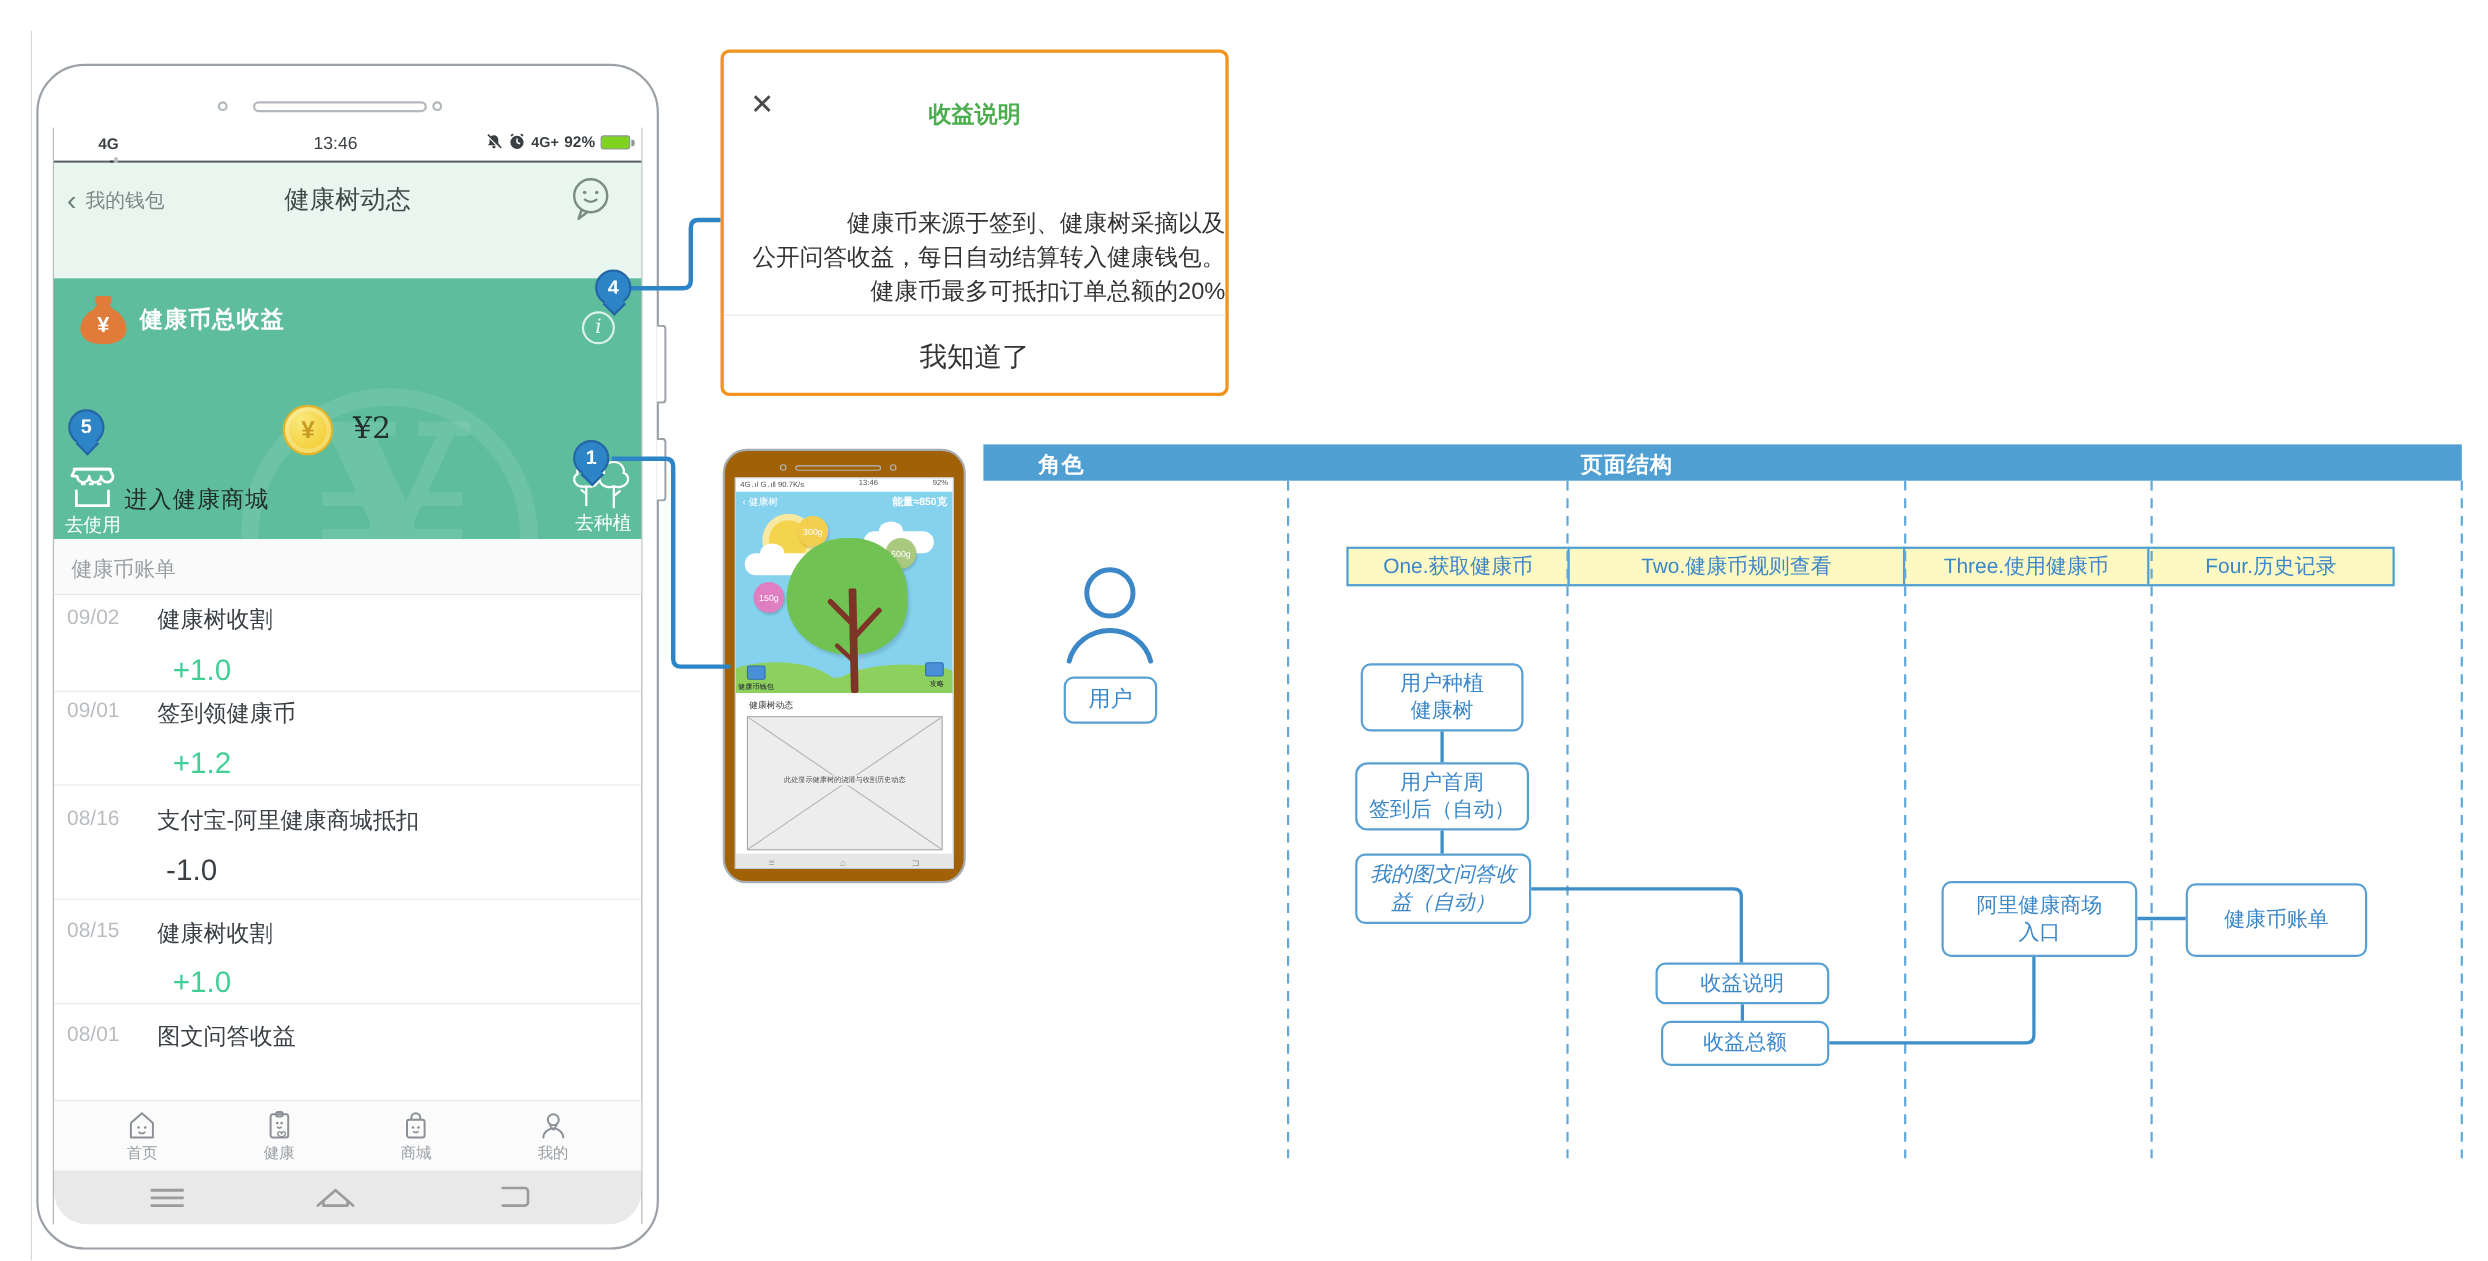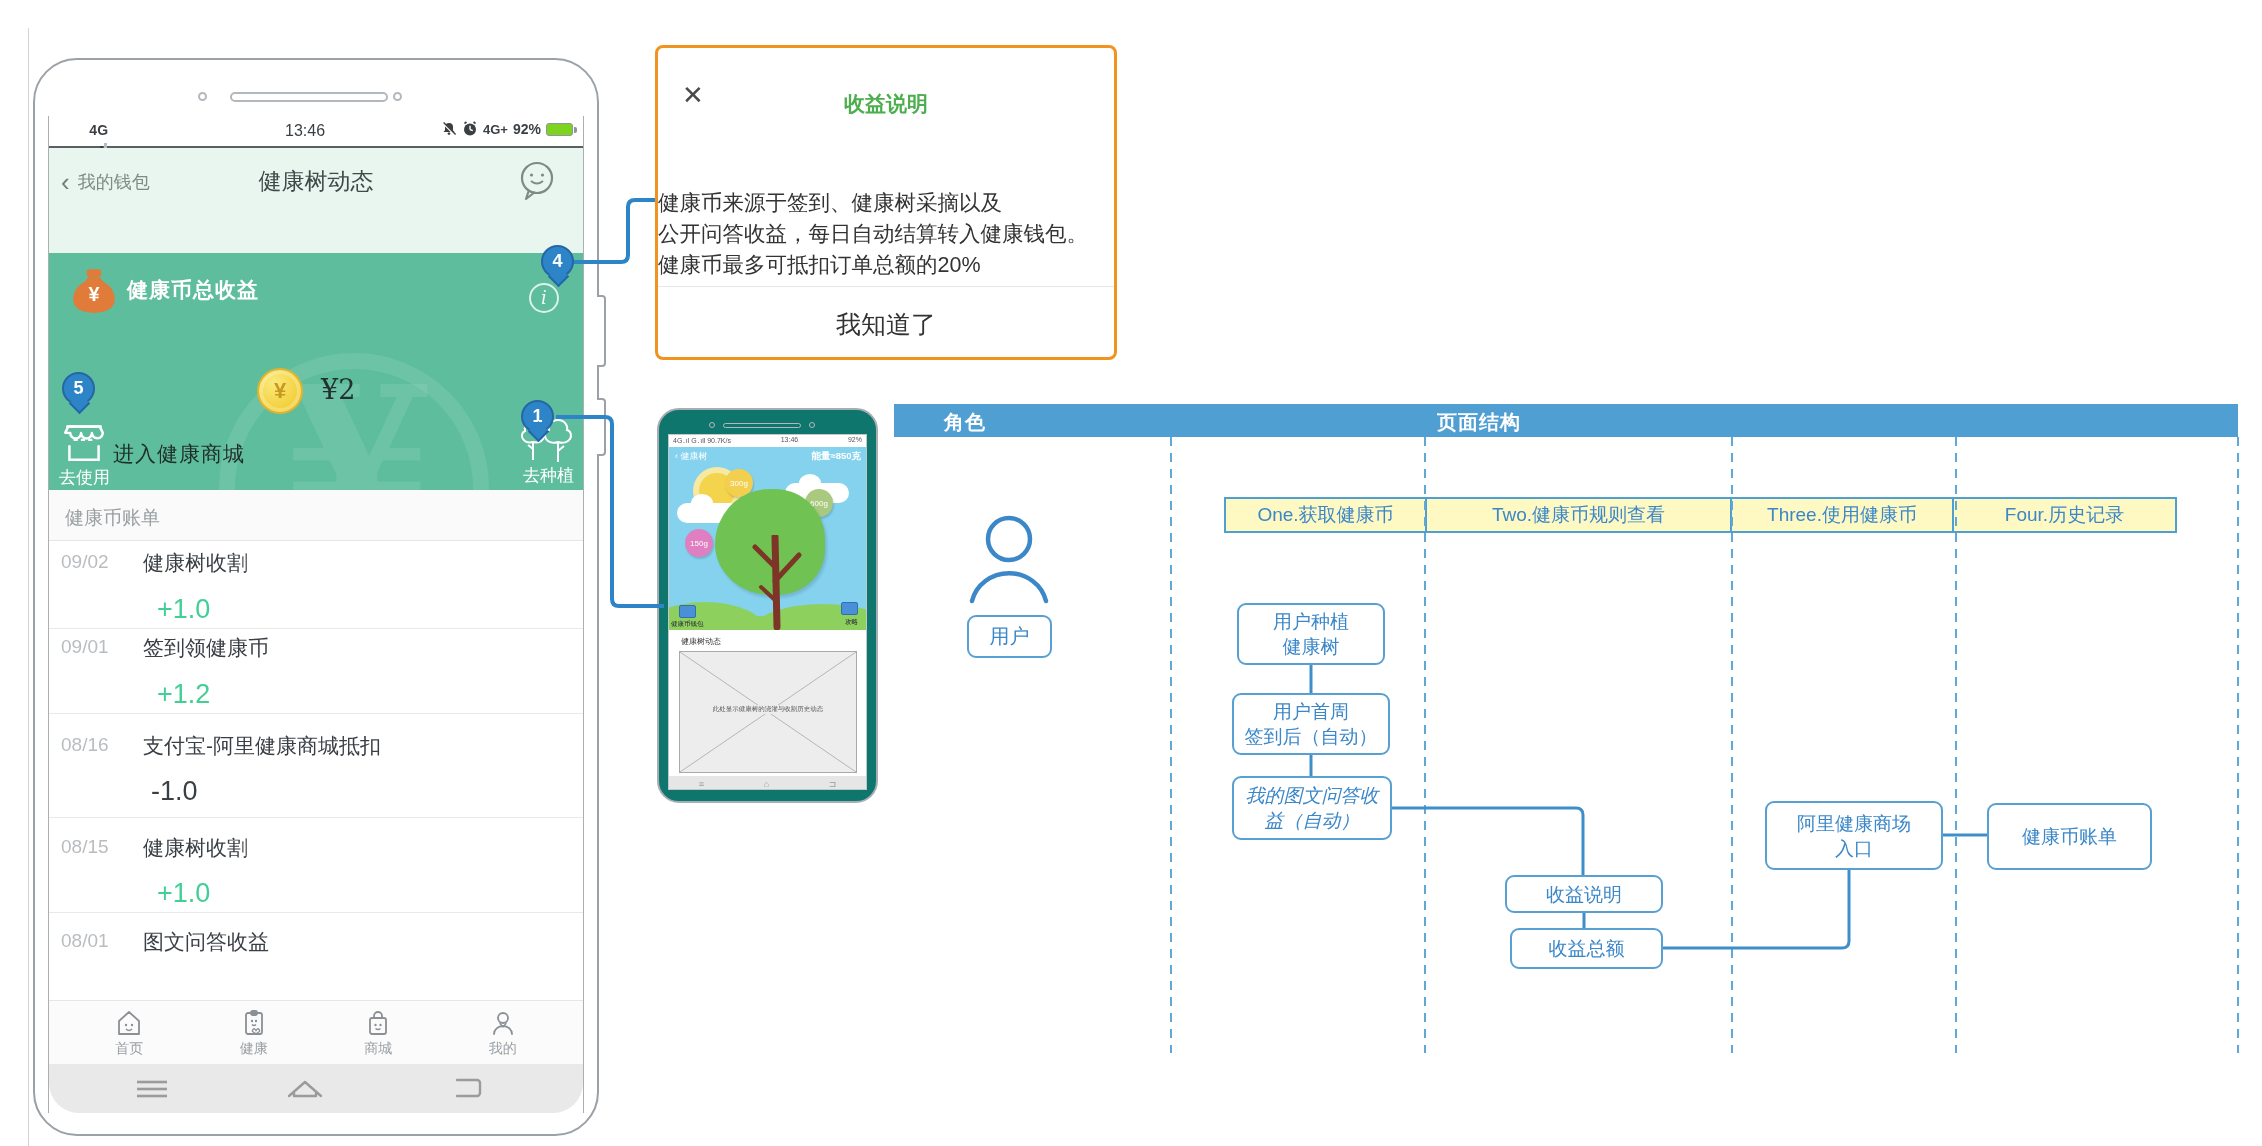--- a/index.html
+++ b/index.html
@@ -65,27 +65,27 @@
   .tabbar { position:absolute; left:0; top:884px; width:100%; height:64px; background:#fbfbfb;
             border-top:1.5px solid #e6e6e6; display:flex; justify-content:space-around; align-items:center; padding:0 18px; }
   .tab { display:flex; flex-direction:column; align-items:center; gap:2px; color:#9ba0a5; font-size:14px; }
   .strip { position:absolute; left:0; top:948px; width:100%; height:49px; background:#e9e9e9; border-radius:0 0 30px 30px; }
 
   
   .modal { position:absolute; left:655px; top:45px; width:462px; height:315px; background:#fff;
            border:3px solid #f0941f; border-radius:8px; z-index:6; }
   .modal-x { position:absolute; left:24px; top:32px; font-size:26px; color:#4a4a4a; font-weight:300; cursor:pointer; }
   .modal-title { position:absolute; left:0; top:42px; width:100%; text-align:center; color:#4cae4f; font-size:21px; font-weight:bold; }
-  .modal-body { position:absolute; left:0; top:140px; width:100%; text-align:left; color:#333; font-size:21.5px; line-height:31px; }
+  .modal-body { position:absolute; left:0; top:140px; width:100%; text-align:right; color:#333; font-size:21.5px; line-height:31px; }
   .modal-div { position:absolute; left:0; top:238px; width:100%; border-top:1.5px solid #e7e7e7; }
   .modal-btn { position:absolute; left:0; top:252px; width:100%; text-align:center; color:#333; font-size:25px; padding:8px 0; cursor:pointer; }
 
   
   .mini { position:absolute; left:657px; top:408px; width:221px; height:395px; border:2px solid #a7adb3;
-          border-radius:22px; background:#0f766e; z-index:4; }
+          border-radius:22px; background:#a16207; z-index:4; }
   .mscr { position:absolute; left:9px; top:24px; width:199px; height:356px; border:1px solid #c3c7cb; background:#fff; overflow:hidden; }
   .mstatus { position:absolute; left:0; top:0; width:100%; height:12px; background:#fff; color:#555; font-size:7px;
              display:flex; justify-content:space-between; padding:1px 4px 0; }
   .msky { position:absolute; left:0; top:12px; width:100%; height:183px; background:#85d2ef; overflow:hidden; }
   .mnav-l { position:absolute; left:6px; top:3px; color:#fff; font-size:9px; }
   .mnav-r { position:absolute; right:5px; top:3px; color:#fff; font-size:9.5px; font-weight:bold; }
   .sun1 { position:absolute; left:24px; top:20px; width:48px; height:48px; border-radius:50%; background:#f8ecA5; background:#f7e9a2; }
   .sun2 { position:absolute; left:30px; top:26px; width:36px; height:36px; border-radius:50%; background:#f3d44c; }
   .cloud { position:absolute; background:#fff; border-radius:12px; }
   .cloud::before { content:""; position:absolute; left:14px; top:-9px; width:22px; height:18px; background:#fff; border-radius:50%; }
@@ -423,21 +423,21 @@
     </g>
   </svg>
   <div class="fbox" style="left:967px; top:615px; width:85px; height:43px; font-size:20px;">
     <span>用户</span>
   </div>
 
   <div class="fbox" style="left:1237px; top:603px; width:148px; height:62px;">
     <span>用户种植</span>
       <span>健康树</span>
   </div>
-  <div class="fbox" style="left:1232px; top:693px; width:158px; height:62px;">
+  <div class="fbox" style="left:1232px; top:693px; width:158px; height:62px;border-radius:11px;">
     <span>用户首周</span>
       <span>签到后（自动）</span>
   </div>
   <div class="fbox" style="left:1232px; top:776px; width:160px; height:64px;font-style:italic;">
     <span>我的图文问答收</span>
       <span>益（自动）</span>
   </div>
   <div class="fbox" style="left:1505px; top:875px; width:158px; height:38px;">
     <span>收益说明</span>
   </div>

